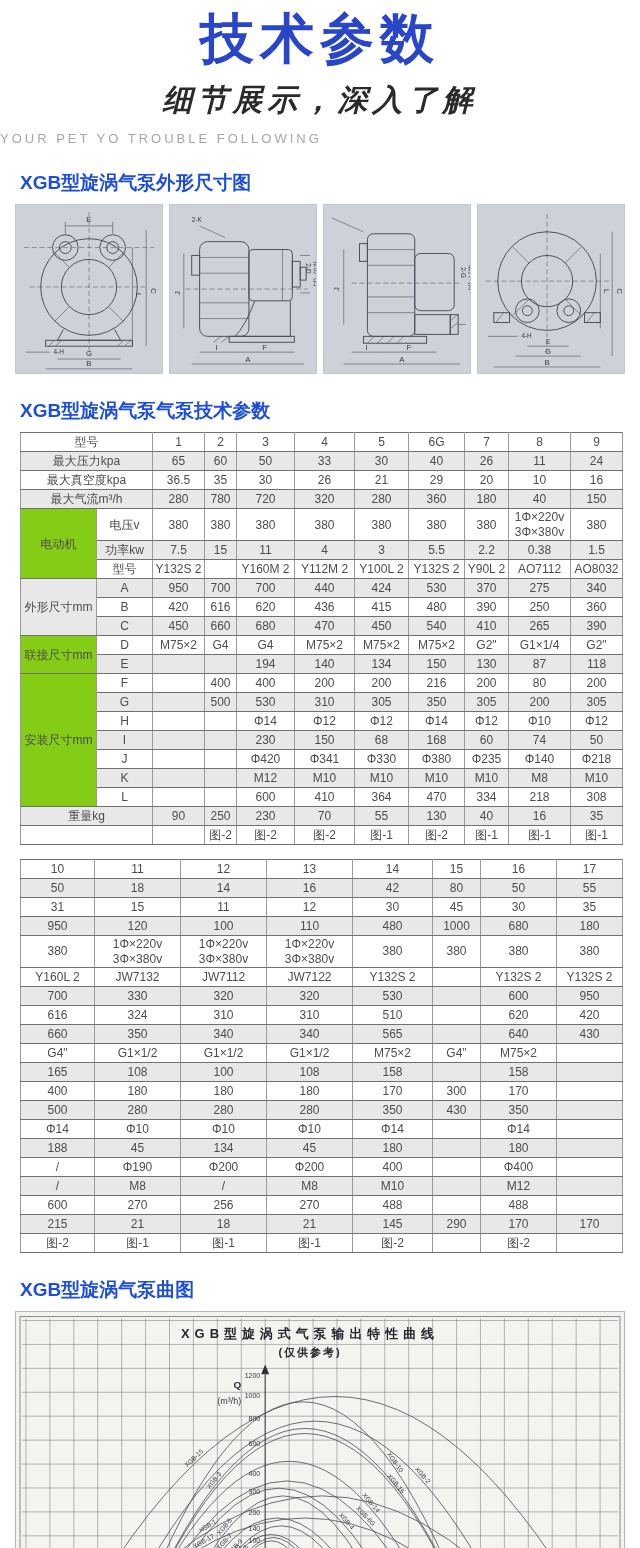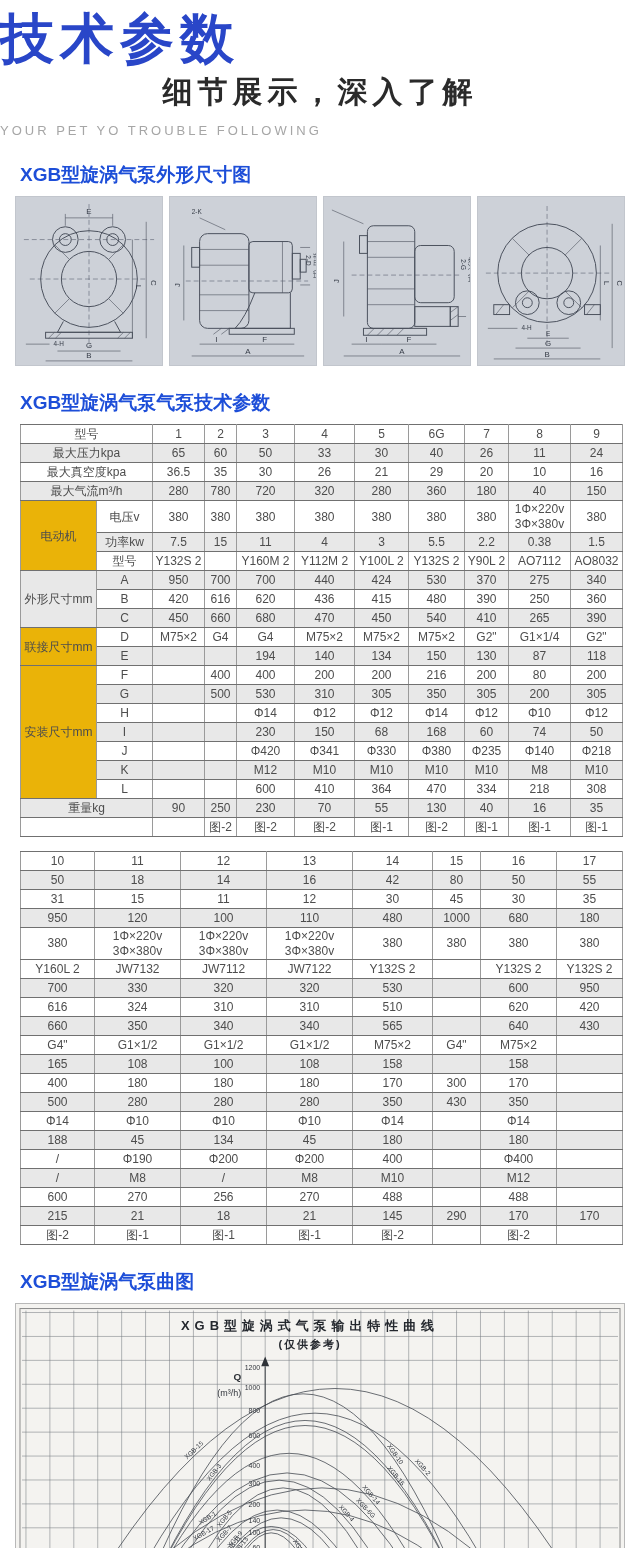--- a/index.html
+++ b/index.html
@@ -1,34 +1,34 @@
 <!DOCTYPE html>
 <html><head>
 <meta charset="utf-8">
 <style>
   html,body{margin:0;padding:0;background:#ffffff;}
   body{width:640px;font-family:"Liberation Sans","DejaVu Sans",sans-serif;}
-  .h-title{font-size:54px;font-weight:bold;color:#2946c8;letter-spacing:6px;margin:8px 0 0;line-height:1.12;}
-  .h-sub{font-size:30px;color:#2a2a2a;text-align:center;letter-spacing:5px;margin-top:4px;font-weight:600;}
+  .h-title{font-size:54px;font-weight:bold;color:#2946c8;text-align:center;letter-spacing:6px;margin:8px 0 0;line-height:1.12;}
+  .h-sub{font-size:30px;color:#2a2a2a;text-align:center;letter-spacing:5px;margin-top:12px;font-weight:600;font-style:italic;}
   .h-tag{font-size:13px;color:#a6a6a6;text-align:left;letter-spacing:3px;margin-top:10px;}
   .sec{font-size:19px;font-weight:bold;color:#1d4ed8;margin:24px 0 8px 20px;}
   .panels{display:flex;gap:6px;margin:0 15px;}
   .panel{background:#cdd1d8;flex:1;height:170px;border:1px solid #c2c6cd;box-sizing:border-box;}
   .panel svg{width:100%;height:100%;}
   .draw{stroke:#4a505c;fill:none;stroke-width:1;}
   .thin{stroke:#4a505c;fill:none;stroke-width:.6;}
   .dash{stroke:#5a6070;fill:none;stroke-width:.6;stroke-dasharray:5 3;}
   .dim{stroke:#4a505c;fill:none;stroke-width:.6;}
   .dtxt{font-size:8px;fill:#353b46;font-family:"Liberation Sans",sans-serif;}
   .dtxts{font-size:6.5px;fill:#353b46;font-family:"Liberation Sans",sans-serif;}
   table{border-collapse:collapse;table-layout:fixed;width:533px;margin:0 0 0 20px;font-size:12px;color:#4d4d4d;border:1.5px solid #5f5f5f;}
   td{border-left:1px solid #9a9a9a;border-right:1px solid #9a9a9a;border-top:1.5px solid #707070;border-bottom:1.5px solid #707070;
      text-align:center;padding:1px 1px;height:16px;line-height:1.2;overflow:hidden;white-space:pre-line;}
   tr.alt td{background:#e8e8e8;}
-  td.group{background:#eab308;}
+  td.group{background:#84cc16;}
   .chart-wrap{margin:8px 15px 0;background:#f4f3f0;border:1px solid #b8b8b8;}
   .chart-wrap svg{display:block;width:100%;height:338px;}
   .ct{font-size:13px;font-weight:bold;letter-spacing:5px;fill:#24282e;font-family:"Liberation Sans",sans-serif;}
   .cst{font-size:11px;font-weight:bold;letter-spacing:2px;fill:#24282e;}
   .caxis{font-size:10px;font-weight:bold;fill:#2c3036;}
   .ctick{font-size:7px;fill:#33373d;}
   .curve{stroke:#4b5058;stroke-width:.9;fill:none;opacity:.92;}
   .clabel{font-size:6.5px;fill:#2f343c;}
   .gridline{stroke:#787d82;stroke-width:.55;}
 </style>

